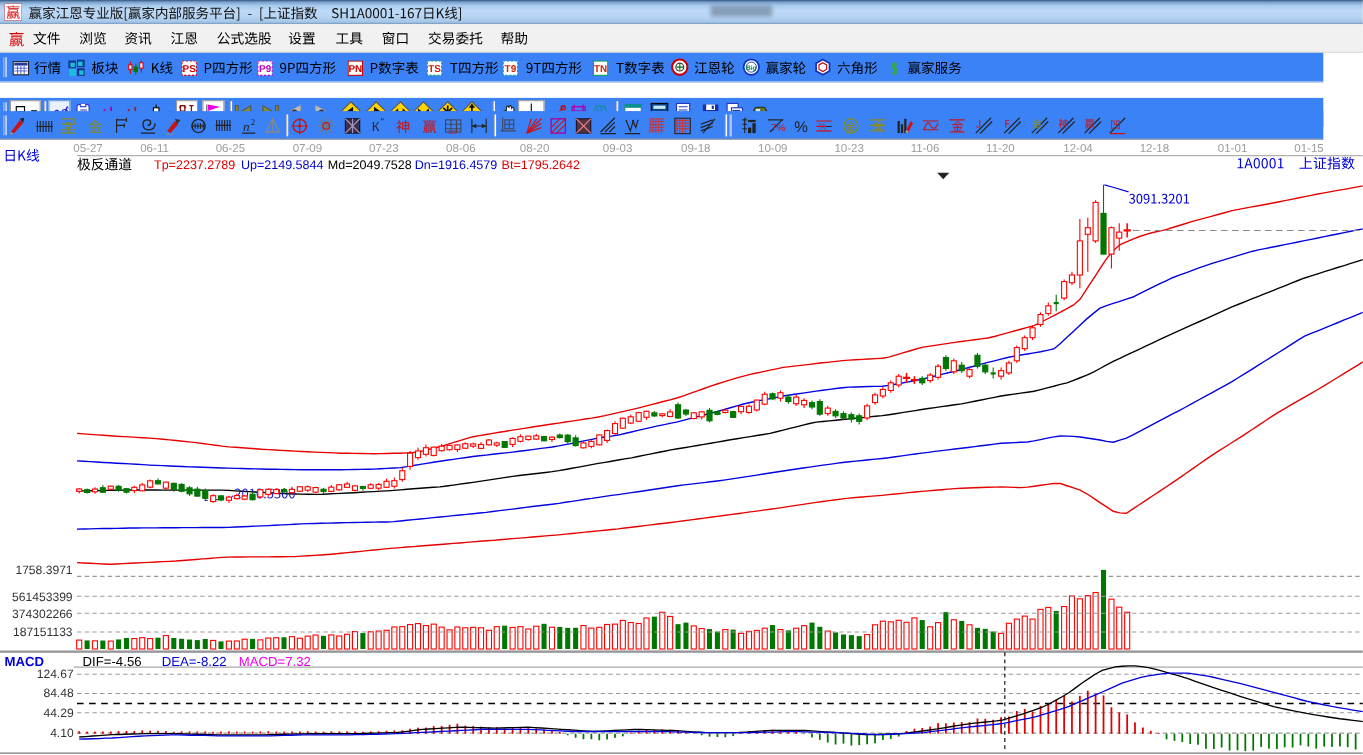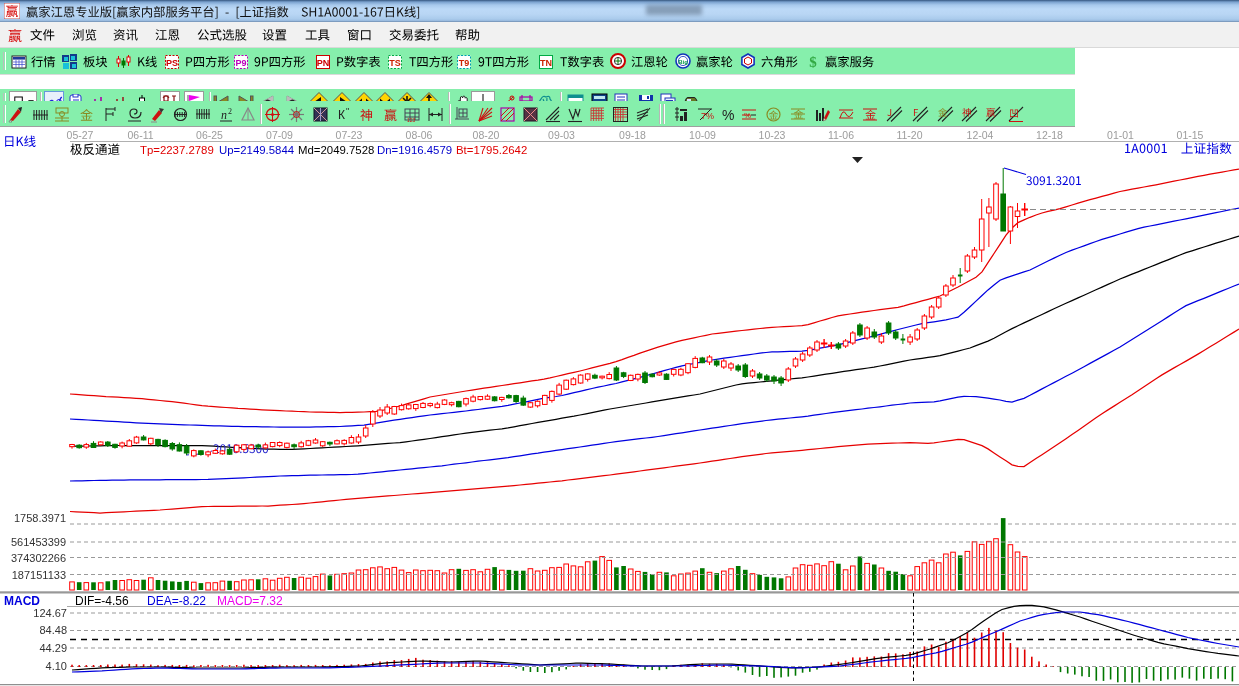--- a/index.html
+++ b/index.html
@@ -1,18 +1,18 @@
 <!DOCTYPE html>
 <html><head><meta charset="utf-8"><style>
 *{margin:0;padding:0;box-sizing:border-box}
 body{width:1239px;height:686px;overflow:hidden;position:relative;font-family:"Liberation Sans",sans-serif;background:#fff}
 #title{position:absolute;left:0;top:0;width:1239px;height:22px;
  background:linear-gradient(180deg,#35567e 0,#7ba2cf 2px,#a8c9ec 5px,#bcd9f7 9px,#b9d6f4 14px,#aacbec 19px,#97b8dc 21px,#6380a3 22px);}
 #menu{position:absolute;left:0;top:22px;width:1239px;height:26px;background:#f1f1f1;border-bottom:1px solid #d9d9d9}
-.tb{position:absolute;left:0;width:1075px;background:#86efac}
+.tb{position:absolute;left:0;width:1203px;background:#3b82f6}
 #t1{top:48px;height:27px;border-bottom:1px solid #dadada}
 #t2{top:89px;height:26px;border-bottom:1px solid #a3a3a3}
 #t3{top:101px;height:26px;border-bottom:1px solid #9f9f9f}
 .grip{position:absolute;top:4px;width:3px;height:18px;border-left:1px solid #bcbcbc;border-right:1px solid #fff}
 .sep{position:absolute;top:3px;width:2px;height:20px;border-left:1px solid #b6b6b6;border-right:1px solid #fdfdfd}
 </style></head><body>
 <div id="title">
     <svg style="position:absolute;left:4px;top:3px" width="16" height="16" viewBox="0 0 16 16">
       <rect x="0" y="0" width="16" height="16" fill="#fff" stroke="#c05050" stroke-width="1"></rect>
       <g transform="translate(1.50 13.00)" fill="#d40000">

